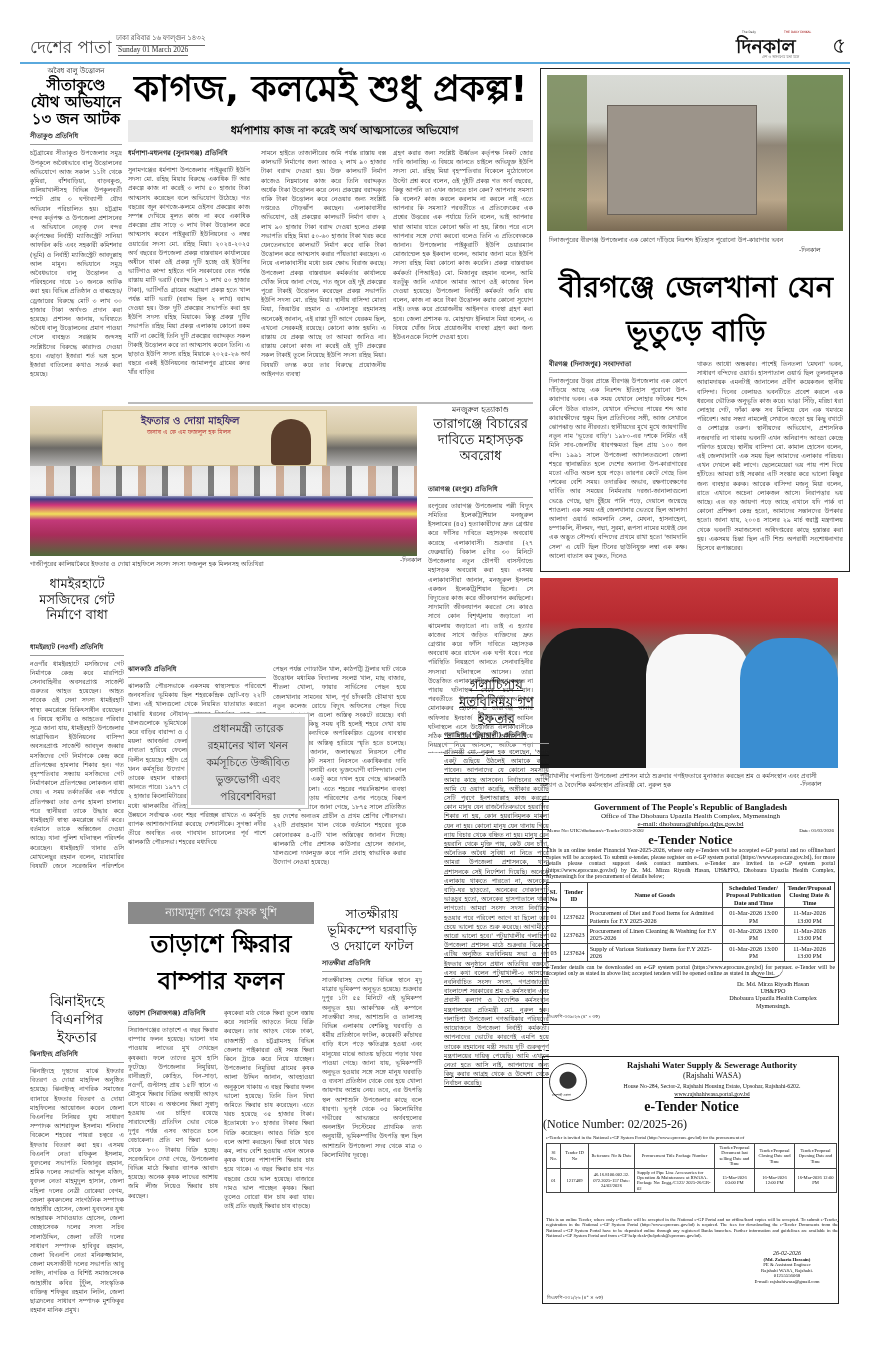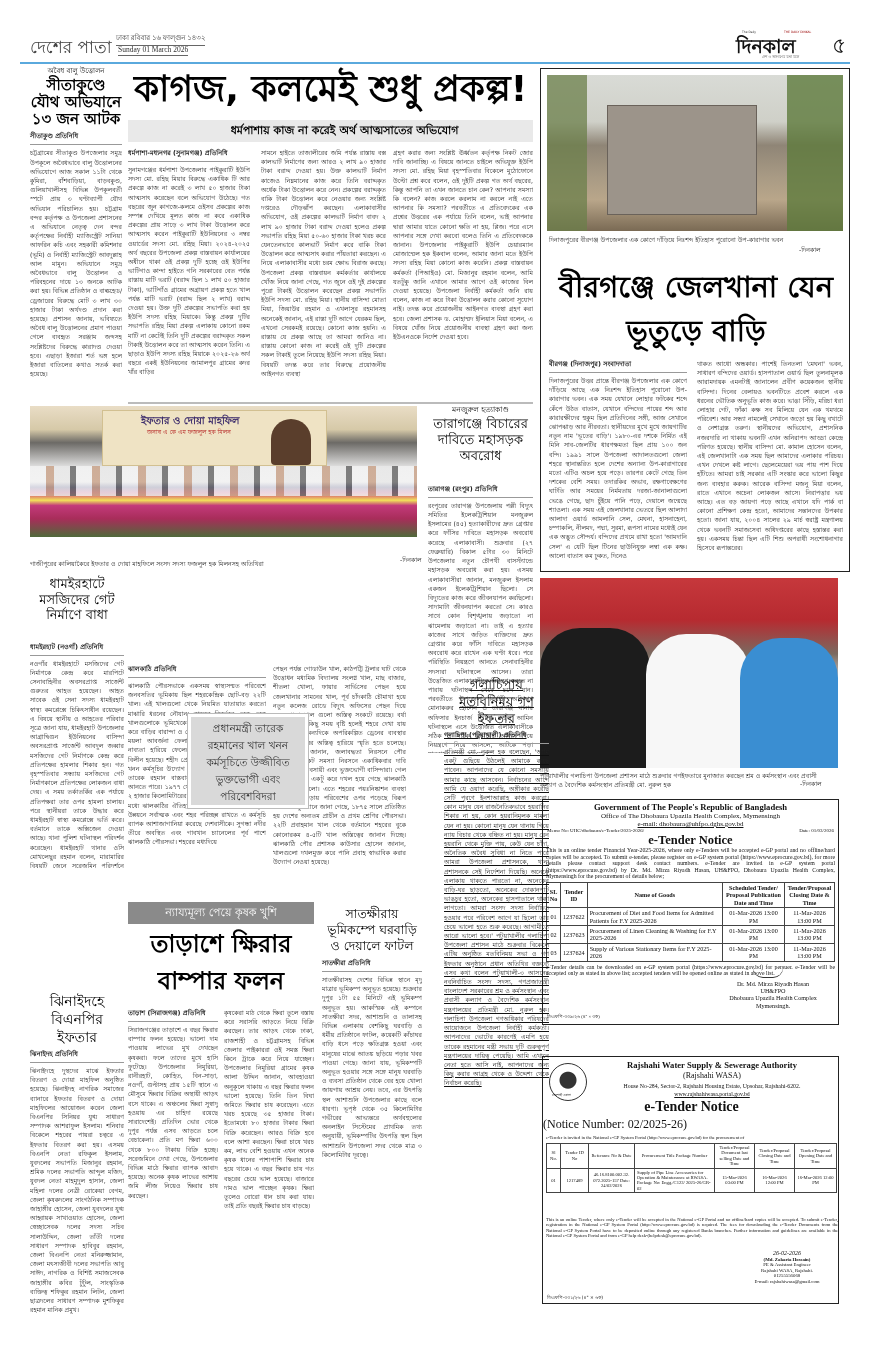--- a/index.html
+++ b/index.html
@@ -48,21 +48,21 @@
   </div>
   <div class="abs" style="left:0;top:82px;width:122px;">
     <div class="byline">ধর্মপাশা-মধ্যনগর (সুনামগঞ্জ) প্রতিনিধি</div>
     <div class="txt" style="height:236px;">সুনামগঞ্জের ধর্মপাশা উপজেলার পাইকুরাটি ইউপি সদস্য মো. রহিছ মিয়ার বিরুদ্ধে একাধিক টি আর প্রকল্পে কাজ না করেই ৩ লাখ ৫০ হাজার টাকা আত্মসাৎ করেছেন বলে অভিযোগ উঠেছে। গত বছরের জুন কাগজে-কলমে ওইসব প্রকল্পের কাজ সম্পন্ন দেখিয়ে মূলত কাজ না করে একাধিক প্রকল্পের প্রায় সাড়ে ৩ লাখ টাকা উত্তোলন করে আত্মসাৎ করেন পাইকুরাটি ইউনিয়নের ৩ নম্বর ওয়ার্ডের সদস্য মো. রহিছ মিয়া। ২০২৪-২০২৫ অর্থ বছরের উপজেলা প্রকল্প বাস্তবায়ন কার্যালয়ের অধীনে থাকা ওই প্রকল্প দুটি হচ্ছে ওই ইউপির ভাটিগাও কান্দা হাইতে গনি সরকারের বেত পর্যন্ত রাস্তায় মাটি ভরাট (বরাদ্দ ছিল ১ লাখ ৫০ হাজার টাকা), ভাটিগাঁও গ্রামের অগ্রায়ণ প্রকল্প হতে খাল পর্যন্ত মাটি ভরাট (বরাদ্দ ছিল ২ লাখ) বরাদ্দ দেওয়া হয়। উক্ত দুটি প্রকল্পের সভাপতি করা হয় ইউপি সদস্য রহিছ মিয়াকে। কিন্তু প্রকল্প দুটির সভাপতি রহিছ মিয়া প্রকল্প এলাকায় কোনো রকম মাটি না কেটেই তিনি দুটি প্রকল্পের বরাদ্দকৃত সকল টাকাই উত্তোলন করে তা আত্মসাৎ করেন তিনি। এ ছাড়াও ইউপি সদস্য রহিছ মিয়াকে ২০২৫-২৬ অর্থ বছরে একই ইউনিয়নের জামালপুর গ্রামের কদর খাঁর বাড়ির</div>
   </div>
   <div class="abs txt" style="left:133px;top:82px;width:125px;height:252px;">সামনে হাইতে তাজালীরের জমি পর্যন্ত রাস্তায় বক্স কালভার্ট নির্মাণের জন্য আরও ২ লাখ ৯০ হাজার টাকা বরাদ্দ দেওয়া হয়। উক্ত কালভার্ট নির্মাণ কাজেও নিম্নমানের কাজ করে তিনি বরাদ্দকৃত অর্ধেক টাকা উত্তোলন করে নেন। প্রকল্পের বরাদ্দকৃত বাকি টাকা উত্তোলন করে নেওয়ার জন্য সংশ্লিষ্ট দপ্তরেও দৌড়ঝাঁপ করছেন। এলাকাবাসীর অভিযোগ, ওই প্রকল্পের কালভার্ট নির্মাণ বাবদ ২ লাখ ৯০ হাজার টাকা বরাদ্দ দেওয়া হলেও প্রকল্প সভাপতি রহিছ মিয়া ৫০-৬০ হাজার টাকা খরচ করে যেনতেনভাবে কালভার্ট নির্মাণ করে বাকি টাকা উত্তোলন করে আত্মসাৎ করার পাঁয়তারা করছেন। এ নিয়ে এলাকাবাসীর মধ্যে চরম ক্ষোভ বিরাজ করছে। উপজেলা প্রকল্প বাস্তবায়ন কর্মকর্তার কার্যালয়ে খোঁজ নিয়ে জানা গেছে, গত জুনে ওই দুই প্রকল্পের পুরো টাকাই উত্তোলন করেছেন প্রকল্প সভাপতি ইউপি সদস্য মো. রহিছ মিয়া। স্থানীয় বাসিন্দা মোতা মিয়া, জিয়াউর রহমান ও এখলাসুর রহমানসহ অনেকেই জানান, এই রাস্তা দুটি আগে যেরকম ছিল, এখনো সেরকমই রয়েছে। কোনো কাজ হয়নি। এ রাস্তায় যে প্রকল্প আছে তা আমরা জানিও না। রাস্তায় কোনো কাজ না করেই ওই দুটি প্রকল্পের সকল টাকাই তুলে নিয়েছে ইউপি সদস্য রহিছ মিয়া। বিষয়টি তদন্ত করে তার বিরুদ্ধে প্রয়োজনীয় আইনগত ব্যবস্থা</div>
   <div class="abs txt" style="left:265px;top:82px;width:140px;height:252px;">গ্রহণ করার জন্য সংশ্লিষ্ট ঊর্ধ্বতন কর্তৃপক্ষ নিকট জোর দাবি জানাচ্ছি। এ বিষয়ে জানতে চাইলে অভিযুক্ত ইউপি সদস্য মো. রহিছ মিয়া বৃহস্পতিবার বিকেলে মুঠোফোনে উল্টো প্রশ্ন করে বলেন, ওই দুইটি প্রকল্প গত অর্থ বছরের, কিন্তু আপনি তা এখন জানতে চান কেন? আপনার সমস্যা কি বলেন? কাজ করলে করলাম না করলে নাই এতে আপনার কি সমস্যা? পরবর্তীতে এ প্রতিবেদকের এক প্রশ্নের উত্তরের এক পর্যায়ে তিনি বলেন, ভাই আপনার দ্বারা আমার যাতে কোনো ক্ষতি না হয়, প্লিজ। পরে এসে আপনার সঙ্গে দেখা করবো বলেও তিনি এ প্রতিবেদককে জানান। উপজেলার পাইকুরাটি ইউপি চেয়ারম্যান মোজাম্মেল হক ইকবাল বলেন, আমার জানা মতে ইউপি সদস্য রহিছ মিয়া কোনো কাজ করেনি। প্রকল্প বাস্তবায়ন কর্মকর্তা (পিআইও) মো. মিজানুর রহমান বলেন, আমি যতটুকু জানি এখানে আমার আগে ওই কাজের বিল দেওয়া হয়েছে। উপজেলা নির্বাহী কর্মকর্তা জনি রায় বলেন, কাজ না করে টাকা উত্তোলন করার কোনো সুযোগ নাই। তদন্ত করে প্রয়োজনীয় আইনগত ব্যবস্থা গ্রহণ করা হবে। জেলা প্রশাসক ড. মোহাম্মদ ইলিয়াস মিয়া বলেন, এ বিষয়ে খোঁজ নিয়ে প্রয়োজনীয় ব্যবস্থা গ্রহণ করা জন্য ইউএনওকে নির্দেশ দেওয়া হবে।</div>
 </div>
 <div class="abs" style="left:128px;top:402px;width:405px;height:2px;background:#bbb;"></div>
 
-<div class="abs photo" style="left:30px;top:406px;width:387px;height:131px;background:linear-gradient(180deg,#e9ddc6 0%,#d6c9a8 18%,#6c6a66 28%,#eaeaea 48%,#f4f4f4 58%,#3d3f85 62%,#d1337a 66%,#f1e15a 72%,#c33a7a 76%,#a82d5a 86%,#4f6a3a 100%);">
+<div class="abs photo" style="left:30px;top:406px;width:387px;height:150px;background:linear-gradient(180deg,#e9ddc6 0%,#d6c9a8 18%,#6c6a66 28%,#eaeaea 48%,#f4f4f4 58%,#3d3f85 62%,#d1337a 66%,#f1e15a 72%,#c33a7a 76%,#a82d5a 86%,#4f6a3a 100%);">
   <div class="abs" style="left:72px;top:4px;width:225px;height:56px;background:#efe3c4;border:1px solid #d2c091;">
     <div class="abs" style="left:38px;top:2px;font-size:10px;color:#3a2a6a;font-weight:bold;">ইফতার ও দোয়া মাহফিল</div>
     <div class="abs" style="left:44px;top:16px;font-size:6px;color:#b31d1d;">জনাব এ কে এম ফজলুল হক মিলন</div>
     <div class="abs" style="left:168px;top:8px;width:40px;height:46px;border-radius:20px 20px 4px 4px;background:#5a3e2c;"></div>
   </div>
   <div class="abs" style="left:0;top:60px;width:387px;height:30px;background:repeating-linear-gradient(90deg,#f2f2f2 0 16px,#c9a38a 16px 24px,#e8e8e8 24px 40px,#6a6a6a 40px 46px);opacity:.85;"></div>
 </div>
 <div class="abs caption" style="left:30px;top:560px;width:300px;">গাজীপুরের কালিয়াকৈরে ইফতার ও দোয়া মাহফিলে সংসদ সদস্য ফজলুল হক মিলনসহ অতিথিরা</div>
 <div class="abs caption" style="left:400px;top:556px;">-দিনকাল</div>
 

